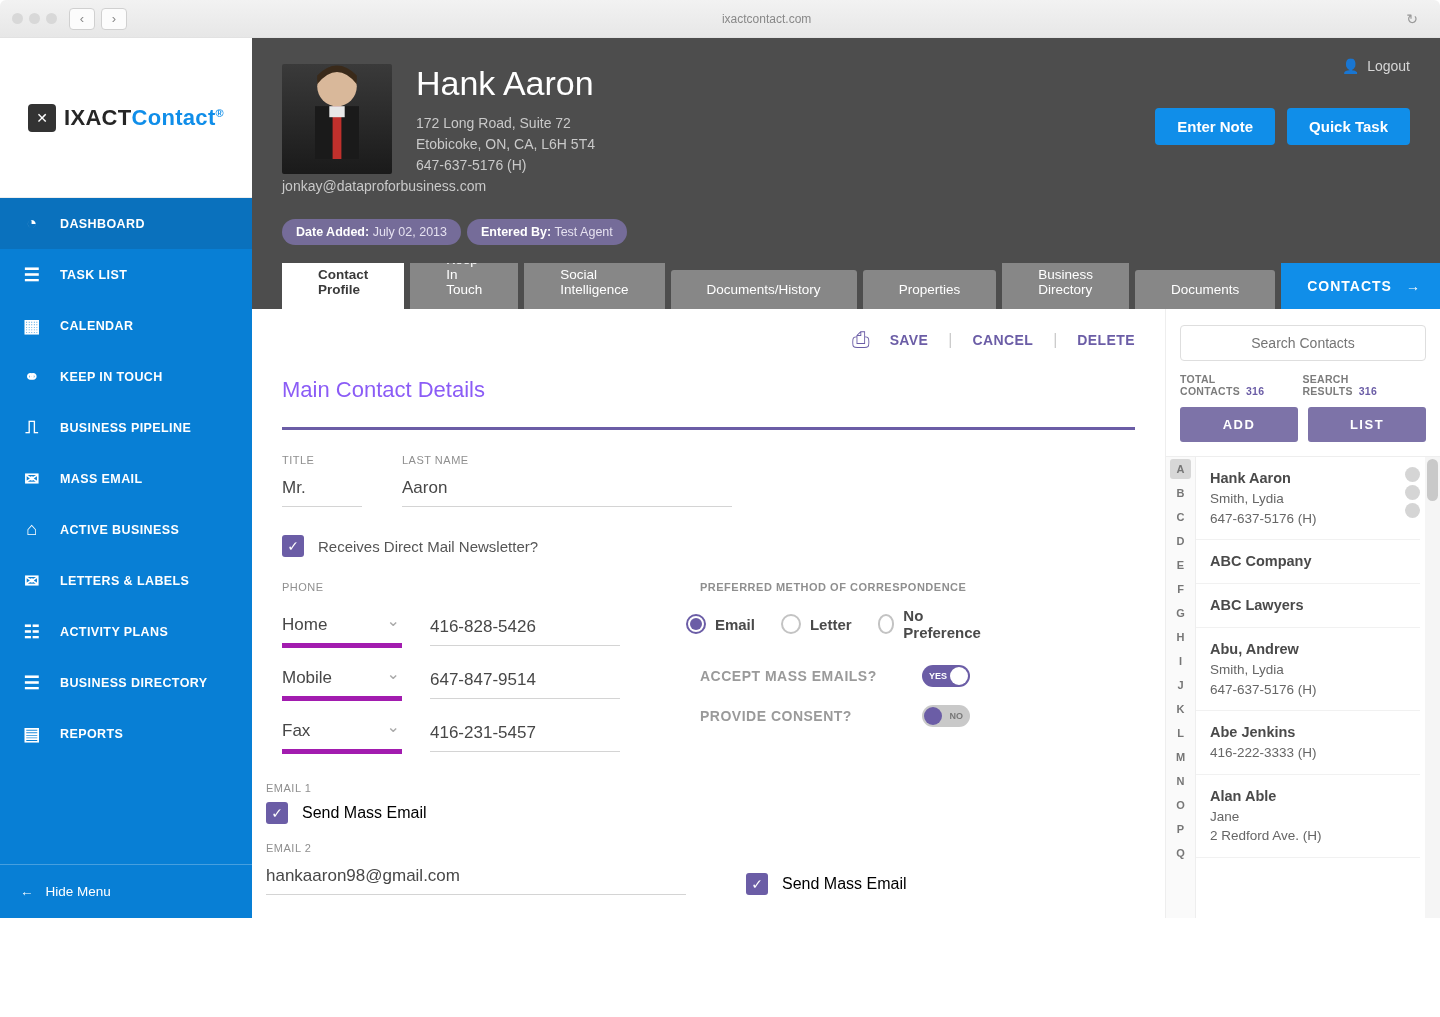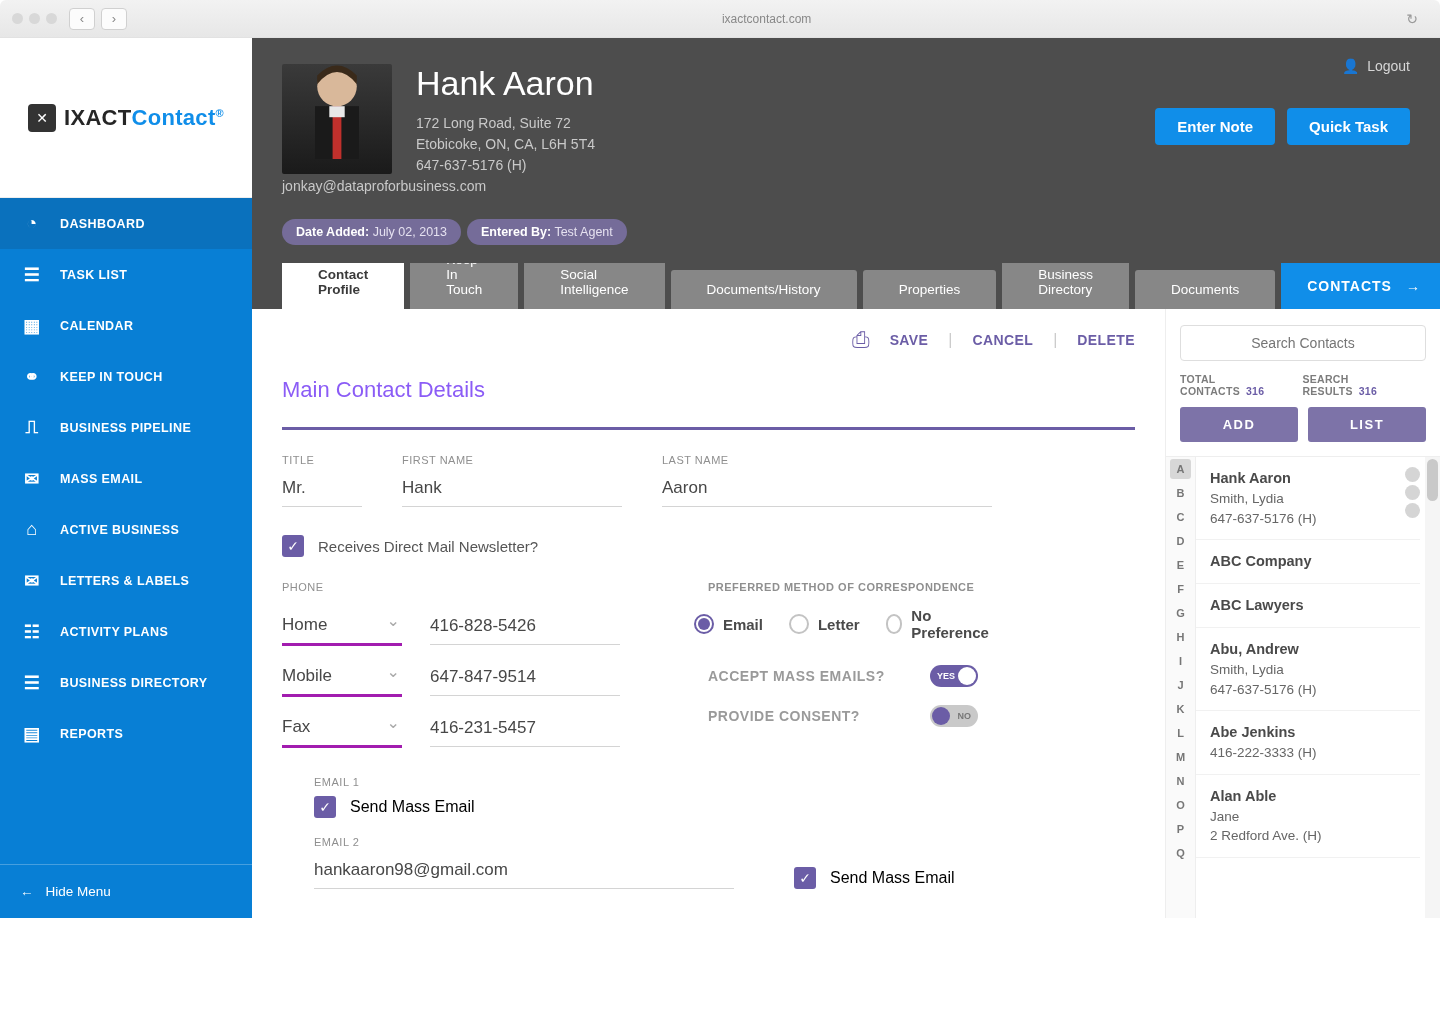--- a/index.html
+++ b/index.html
@@ -47,40 +47,40 @@
 .section-title{color:#8b5cf6;font-size:22px;padding:16px 30px 24px;}
 .purple-rule{height:3px;background:#6b5da6;margin:0 30px 24px;}
 .row{display:flex;gap:40px;padding:0 30px 14px;}
 .field{display:flex;flex-direction:column;gap:8px;}
 .flabel{font-size:11px;font-weight:400;letter-spacing:.5px;color:#8f8f8f;}
 .finput{border:none;border-bottom:1px solid #d4d4d4;font-size:17px;color:#474747;padding:4px 0 8px;background:transparent;}
 .w-title{width:80px;} .w-fn{width:220px;} .w-ln{width:330px;}
 .chk{width:22px;height:22px;background:#6b5da6;border-radius:3px;display:inline-flex;align-items:center;justify-content:center;color:#fff;font-size:14px;margin-right:14px;}
 .chkrow{display:flex;align-items:center;padding:14px 30px 24px;color:#555;font-size:15px;}
 .phone-row{display:flex;align-items:center; gap:28px;padding:8px 0;}
-.select{border:none;border-bottom:3px solid #a21caf;font-size:17px;color:#474747;width:120px;padding:4px 0 8px;background:transparent;}
+.select{border:none;border-bottom:5px solid #a21caf;font-size:17px;color:#474747;width:120px;padding:4px 0 8px;background:transparent;}
 .select-wrap{position:relative;width:120px;}
 .select-wrap::after{content:"⌄";position:absolute;right:2px;top:0;color:#aaa;font-size:16px;}
 .phone-input{border:none;border-bottom:1px solid #d4d4d4;font-size:17px;color:#474747;width:190px;padding:4px 0 8px;background:transparent;}
 .right-col{width:320px;padding:0 0 0 50px;}
 .pref-label{font-size:11px;font-weight:700;letter-spacing:.5px;color:#8f8f8f;margin-bottom:14px;}
 .radios{display:flex;gap:26px;align-items:center;margin-bottom:24px;justify-content:center;}
 .radio{display:flex;align-items:center;gap:9px;font-size:15px;color:#4a4a4a;font-weight:600;}
 .rdot{width:20px;height:20px;border:2px solid #c3c3c3;border-radius:50%;display:inline-flex;align-items:center;justify-content:center;}
 .rdot.sel{border-color:#6b5da6;} .rdot.sel::after{content:"";width:12px;height:12px;background:#6b5da6;border-radius:50%;}
 .toggle-row{display:flex;align-items:center;justify-content:space-between;margin-bottom:18px;}
 .toggle-label{font-size:14px;font-weight:700;letter-spacing:.5px;color:#9a9a9a;}
 .toggle{width:48px;height:22px;border-radius:12px;position:relative;display:flex;align-items:center;}
 .toggle.yes{background:#6b5da6;justify-content:flex-end;padding:2px;}
 .toggle.no{background:#c9c9c9;justify-content:flex-start;padding:2px;}
 .toggle .knob{width:18px;height:18px;background:#fff;border-radius:50%;}
 .toggle .tlbl{position:absolute;font-size:9px;font-weight:700;color:#fff;}
 .toggle.yes .tlbl{left:7px;} .toggle.no .tlbl{right:7px;color:#777;}
-.two-col{display:flex;padding:0 30px;gap:16px;}
-.email-block{padding:20px 42px 0;margin-left:20px;}
+.two-col{display:flex;padding:0 30px;gap:8px;}
+.email-block{padding:20px 14px 0;}
 .email-row{display:flex;align-items:flex-end;gap:60px;padding:8px 0 18px;}
 .email-input{border:none;border-bottom:1px solid #d4d4d4;font-size:17px;color:#474747;width:420px;padding:4px 0 8px;background:transparent;}
 .side-panel{width:275px;border-left:1px solid #eee;display:flex;flex-direction:column;background:#fff;}
 .search{margin:16px 14px 12px;}
 .search input{width:100%;border:1px solid #dedede;border-radius:4px;padding:9px 12px;font-size:14px;text-align:center;color:#888;}
 .counts{display:flex;justify-content:space-between;padding:0 14px 10px;font-size:10.5px;font-weight:700;color:#7c7c7c;letter-spacing:.3px;}
 .counts .num{color:#6b5da6;font-weight:700;margin-left:6px;}
 .twobtn{display:flex;gap:10px;padding:0 14px 14px;}
 .pbtn{flex:1;background:#7d73a8;color:#fff;border:none;padding:10px 0;border-radius:3px;font-weight:700;letter-spacing:1.5px;font-size:13px;}
 .contact-list{flex:1;overflow-y:auto;position:relative; border-top:1px solid #eee;}
@@ -229,24 +229,20 @@
         </div>
         <div class="section-title">Main Contact Details</div>
         <div class="purple-rule"></div>
 
         <div class="row">
           <div class="field">
               <span class="flabel">TITLE</span>
               <input class="finput w-title" value="Mr." style="">
             </div>
           <div class="field">
-              <span class="flabel">FIRST NAME</span>
-              <input class="finput w-fn" value="Hank" style="">
-            </div>
-          <div class="field">
               <span class="flabel">LAST NAME</span>
               <input class="finput w-ln" value="Aaron" style="">
             </div>
         </div>
 
         <div class="chkrow">
           <span class="chk">✓</span>
           <span>Receives Direct Mail Newsletter?</span>
         </div>
 

